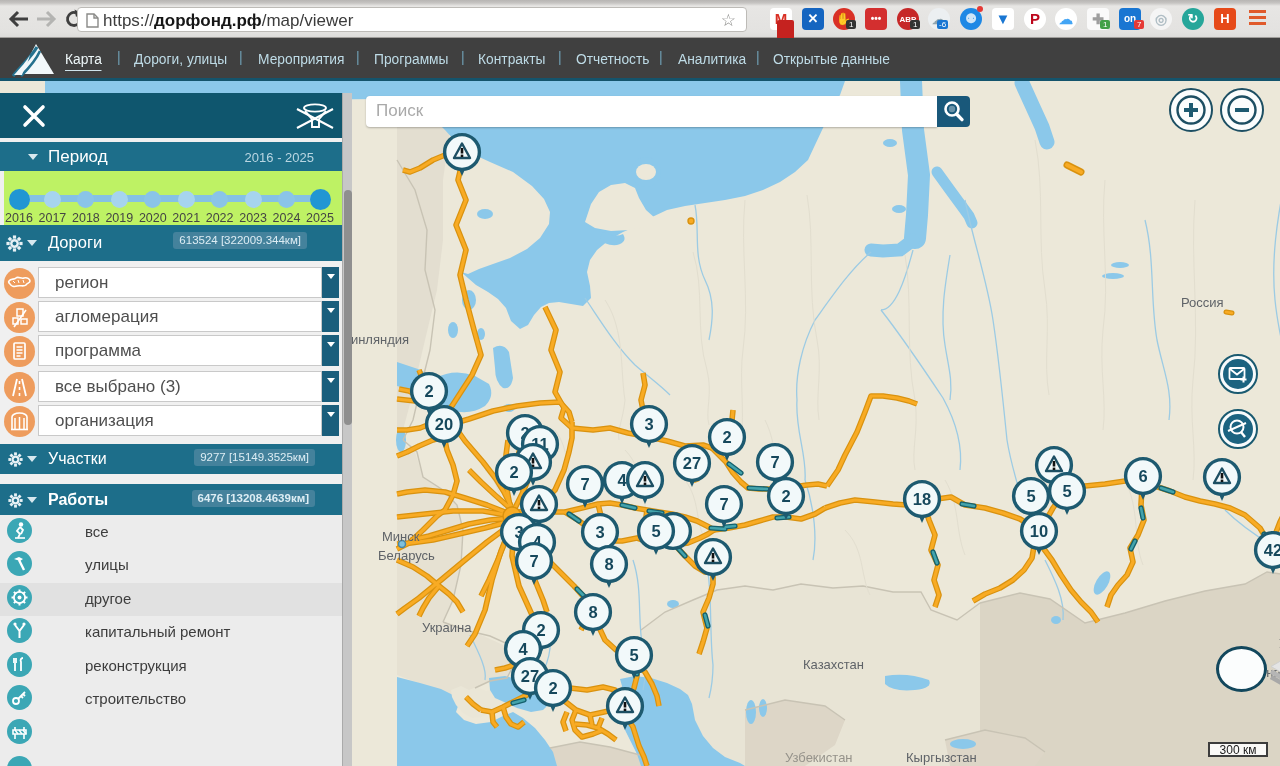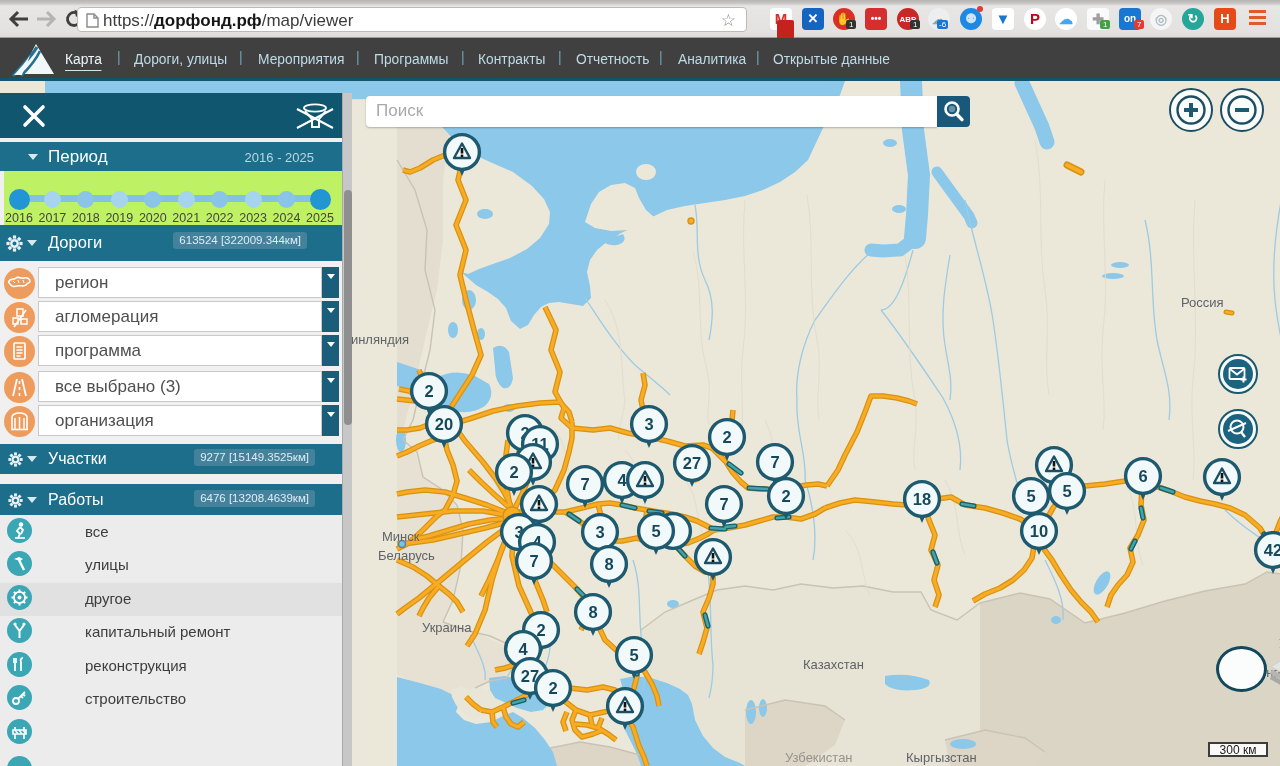--- a/index.html
+++ b/index.html
@@ -853,21 +853,21 @@
         <rect x="0.5000000000000004" y="8.100000000000001" width="3.8" height="3.8" fill="#e8f1f5" transform="rotate(180 2.4000000000000004 10.000000000000002)"></rect>
         <rect x="2.725988462982238" y="2.7259884629822397" width="3.8" height="3.8" fill="#e8f1f5" transform="rotate(225 4.625988462982238 4.62598846298224)"></rect>
         <rect x="8.099999999999998" y="0.5000000000000004" width="3.8" height="3.8" fill="#e8f1f5" transform="rotate(270 9.999999999999998 2.4000000000000004)"></rect>
         <rect x="13.474011537017759" y="2.725988462982238" width="3.8" height="3.8" fill="#e8f1f5" transform="rotate(315 15.37401153701776 4.625988462982238)"></rect>
       </svg>
     <span class="caret" style="position:absolute;left:27px;top:12px;"></span>
     <span style="position:absolute;left:48px;top:6px;font-size:16px;">Участки</span>
     <span class="sb-badge" style="right:27px;top:5px;">9277 [15149.3525км]</span>
   </div>
 
-  <div class="sb-head" style="top:391px;height:31px;">
+  <div class="sb-head" style="top:391px;height:31px;font-weight:bold;">
     <svg class="gearsvg" width="15" height="15" viewBox="0 0 20 20" style="position:absolute;left:8px;top:9px;">
         <circle cx="10" cy="10" r="5.2" fill="#e8f1f5"></circle>
         <circle cx="10" cy="10" r="2.3" fill="#1d6e8a"></circle>
         <rect x="15.700000000000001" y="8.1" width="3.8" height="3.8" fill="#e8f1f5" transform="rotate(0 17.6 10)"></rect>
         <rect x="13.47401153701776" y="13.47401153701776" width="3.8" height="3.8" fill="#e8f1f5" transform="rotate(45 15.374011537017761 15.374011537017761)"></rect>
         <rect x="8.1" y="15.700000000000001" width="3.8" height="3.8" fill="#e8f1f5" transform="rotate(90 10 17.6)"></rect>
         <rect x="2.7259884629822397" y="13.47401153701776" width="3.8" height="3.8" fill="#e8f1f5" transform="rotate(135 4.62598846298224 15.374011537017761)"></rect>
         <rect x="0.5000000000000004" y="8.100000000000001" width="3.8" height="3.8" fill="#e8f1f5" transform="rotate(180 2.4000000000000004 10.000000000000002)"></rect>
         <rect x="2.725988462982238" y="2.7259884629822397" width="3.8" height="3.8" fill="#e8f1f5" transform="rotate(225 4.625988462982238 4.62598846298224)"></rect>
         <rect x="8.099999999999998" y="0.5000000000000004" width="3.8" height="3.8" fill="#e8f1f5" transform="rotate(270 9.999999999999998 2.4000000000000004)"></rect>

